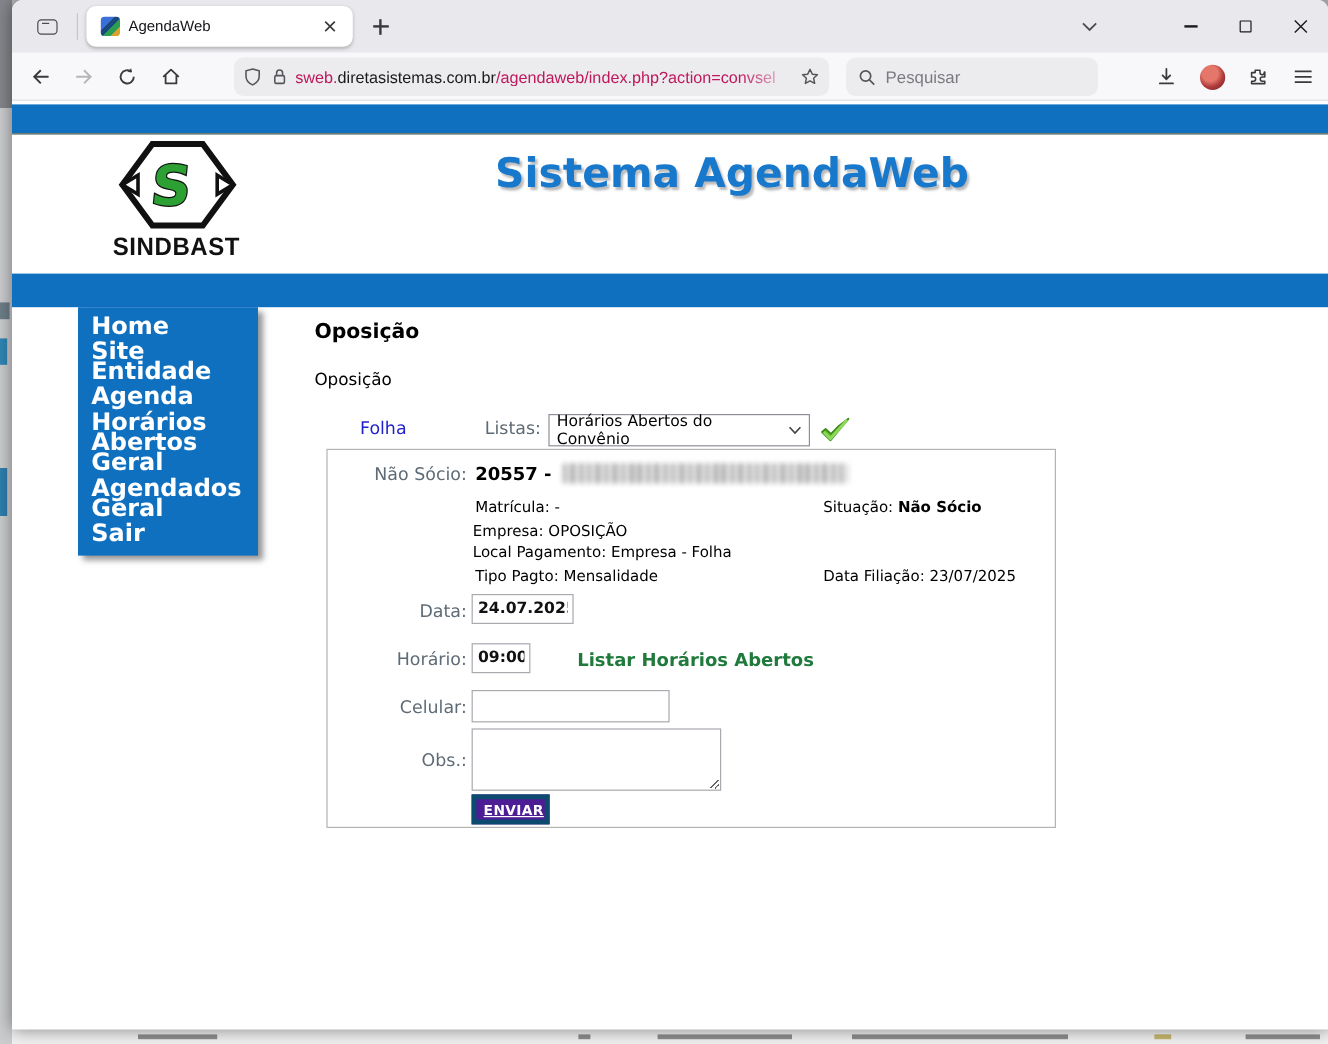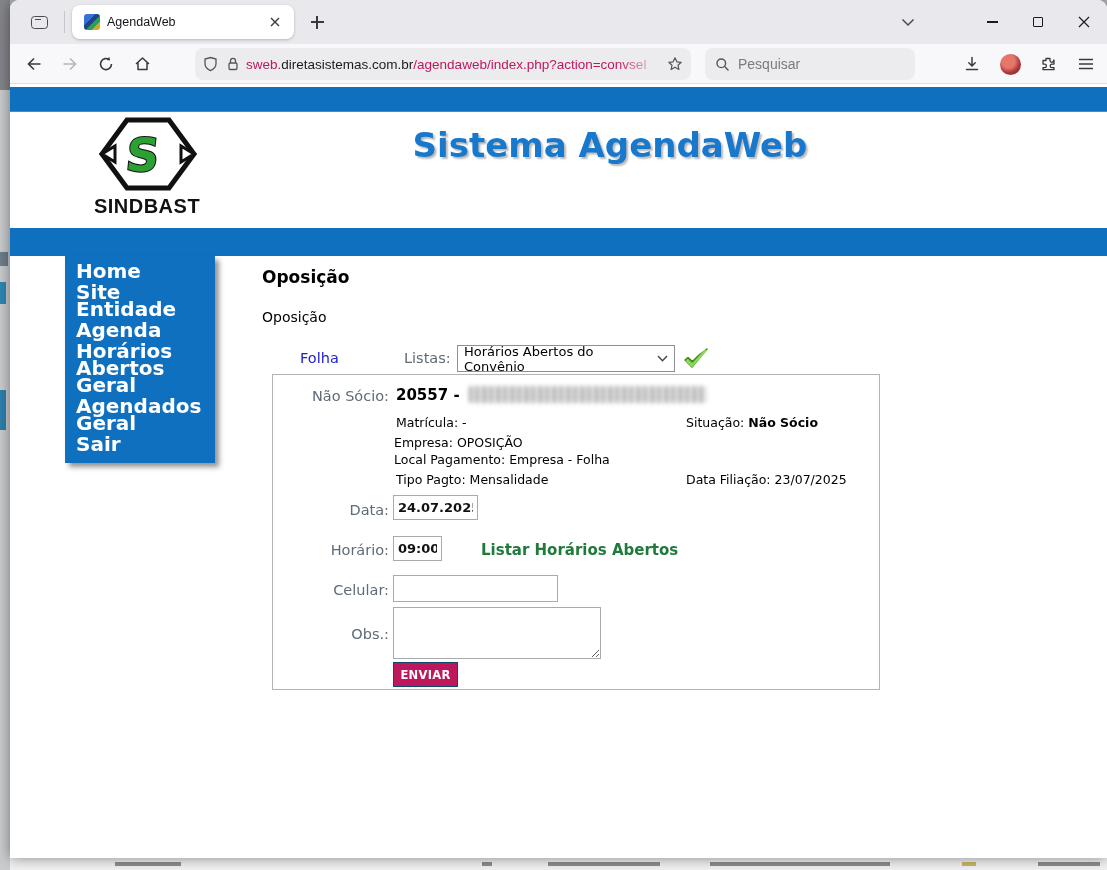--- a/index.html
+++ b/index.html
@@ -112,22 +112,22 @@
   .f-horario-lbl{left:0;top:167px;width:116px;}
   .f-horario{position:absolute;left:120px;top:161px;width:49px;height:25px;}
   .listar-link{position:absolute;left:208px;top:166px;font-size:15px;font-weight:700;color:#1f7a3c;text-decoration:none;}
   .f-celular-lbl{left:0;top:207px;width:116px;}
   .f-celular{position:absolute;left:120px;top:200px;width:165px;height:27px;}
   .f-obs-lbl{left:0;top:251px;width:116px;}
   .f-obs{position:absolute;left:120px;top:232px;width:208px;height:52px;resize:both;
     border:1px solid #a9a9b0;font:12px "DejaVu Sans",sans-serif;padding:2px;}
   input.txt{border:1px solid #a9a9b0;font:700 13px "DejaVu Sans",sans-serif;color:#111;padding:2px 4px;}
   input.txt.empty{font-weight:400;}
-  .enviar{position:absolute;left:120px;top:287px;width:65px;height:25px;background:#be185d;color:#fff;
-    border:1px solid #0c4a6e;font:700 11.5px "DejaVu Sans",sans-serif;letter-spacing:.3px;}
+  .enviar{position:absolute;left:120px;top:287px;width:65px;height:25px;background:#4c1d95;color:#fff;
+    border:4px solid #0c4a6e;font:700 11.5px "DejaVu Sans",sans-serif;letter-spacing:.3px;text-decoration:underline;}
 
   svg.icon{display:block;}
 </style>
 </head>
 <body>
 
 <div class="bg-left">
   <div class="frag1"></div>
     <div class="frag2"></div>
     <div class="frag3"></div>

